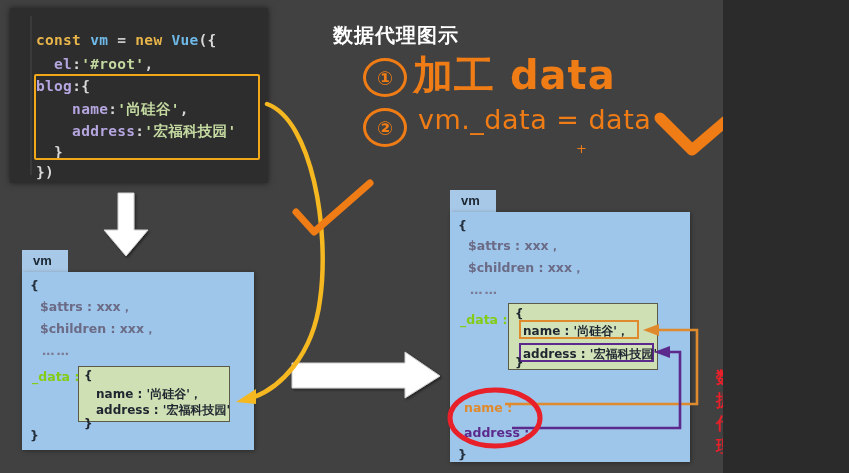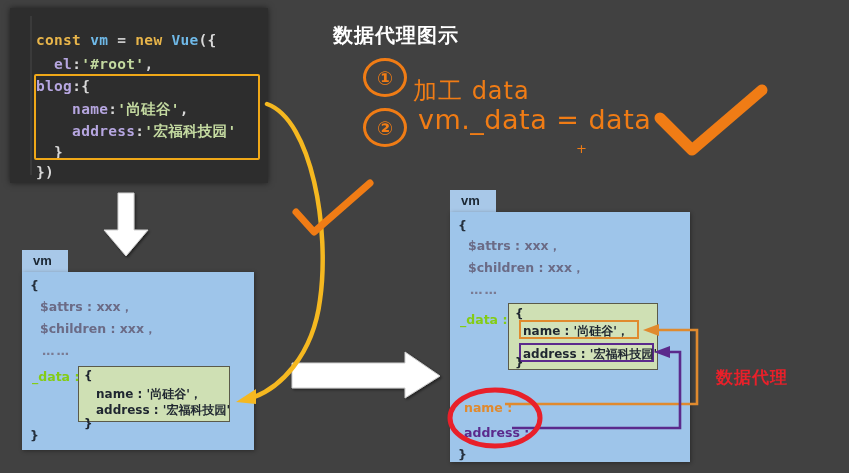--- a/index.html
+++ b/index.html
@@ -1,17 +1,17 @@
 <!DOCTYPE html>
 <html><head>
 <meta charset="utf-8">
 <style>
   html,body{margin:0;padding:0;background:#2b2b2b;}
   #stage{
-    position:relative;width:849px;height:473px;overflow:hidden;
+    position:relative;width:723px;height:473px;overflow:hidden;
     background:#414141;
     font-family:"Liberation Sans","DejaVu Sans",sans-serif;
   }
   
   .code-panel{
     position:absolute;left:10px;top:8px;width:258px;height:175px;
     background:#2d2d2d;
     box-shadow:0 0 6px rgba(0,0,0,.55);
   }
   .code-panel .gutter{
@@ -43,21 +43,21 @@
     position:absolute;color:#f07c15;
     font-family:"DejaVu Sans","Liberation Sans",sans-serif;
   }
   .hand-num{
     width:38px;height:33px;border:3px solid #f07c15;border-radius:50%;
     display:flex;align-items:center;justify-content:center;
     font-size:19px;font-weight:bold;
   }
   .hand-line1{left:363px;top:58px;}
   .hand-line2{left:363px;top:108px;}
-  .hand-txt1{position:absolute;left:50px;top:-10px;font-size:24px;font-weight:normal;white-space:nowrap;letter-spacing:1px;margin-top:27px;}
+  .hand-txt1{position:absolute;left:50px;top:-10px;font-size:40px;font-weight:bold;white-space:nowrap;letter-spacing:1px;}
   .hand-txt2{position:absolute;left:55px;top:-4px;font-size:27px;white-space:nowrap;letter-spacing:.5px;}
   .plus-mark{position:absolute;left:213px;top:33px;font-size:13px;color:#f07c15;}
   
   .vm-tab{
     position:absolute;background:#a8c8e8;color:#1b2733;
     font-size:13px;font-weight:bold;padding:3px 13px 2px 11px;
     box-sizing:border-box;
   }
   .vm-body{
     position:absolute;background:#9ec5ea;

